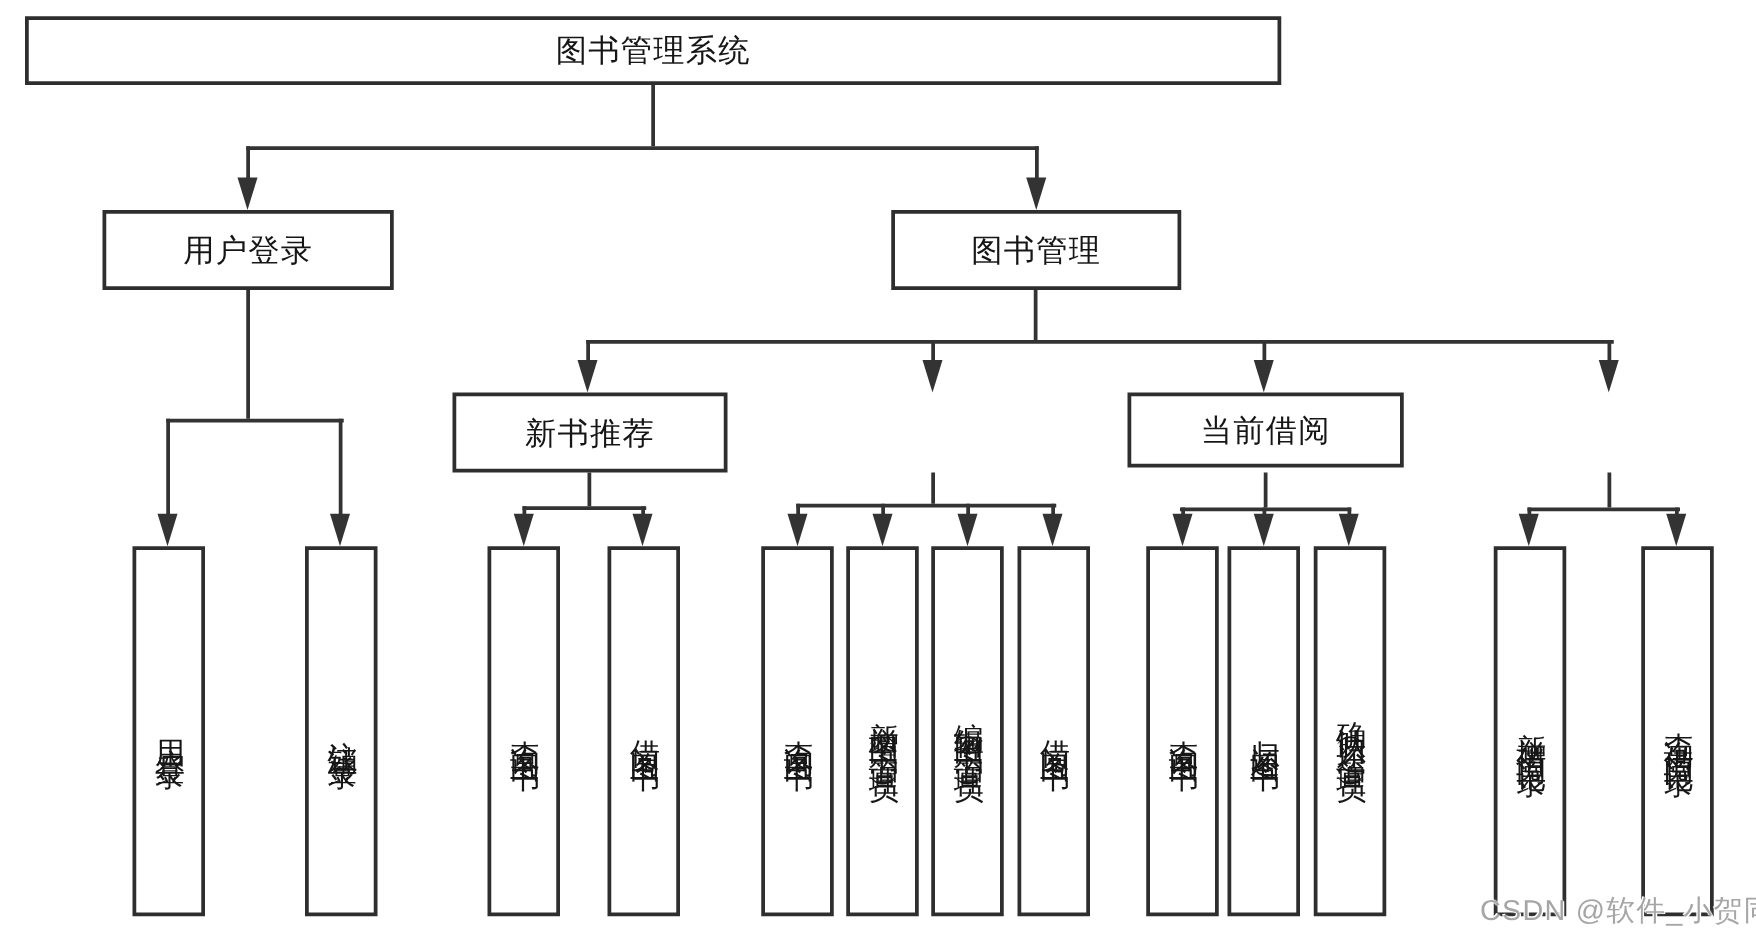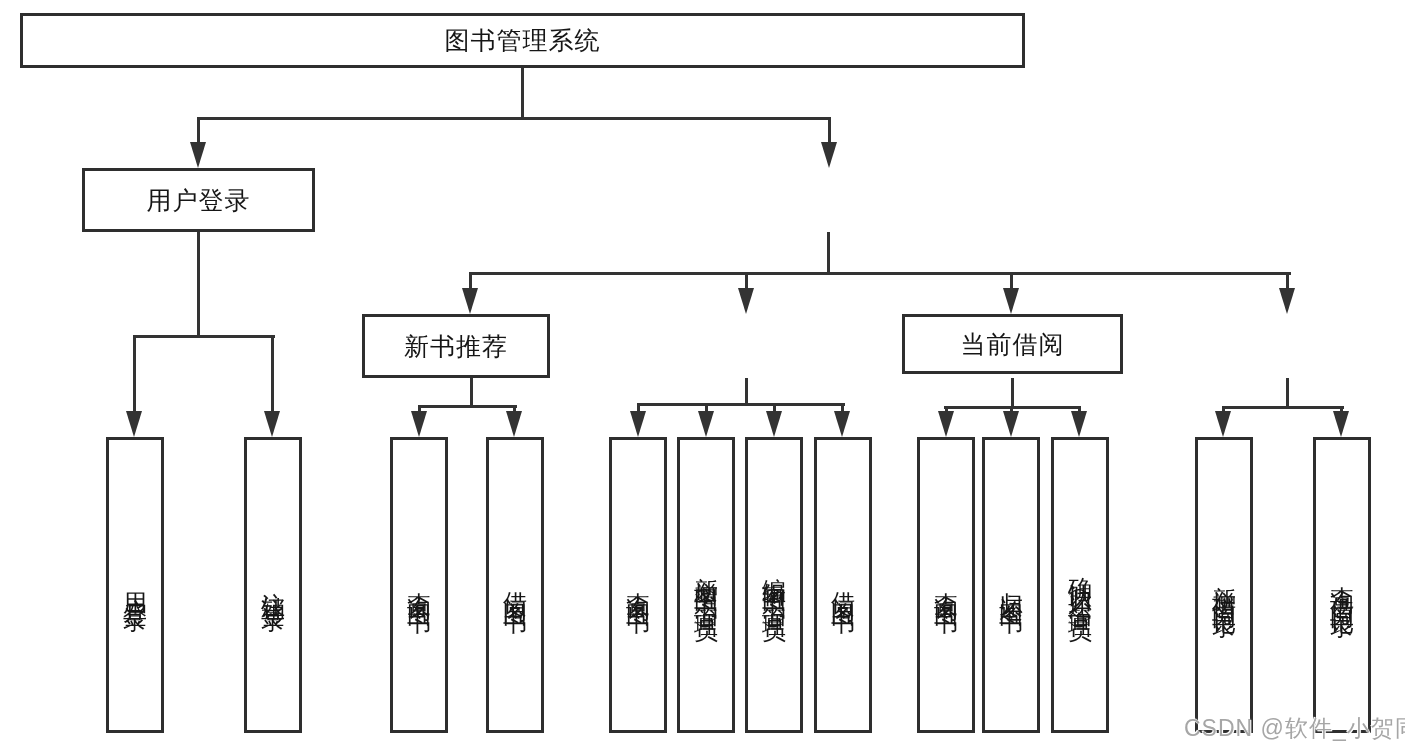--- a/index.html
+++ b/index.html
@@ -49,40 +49,43 @@
   <div class="lv" style="left:521px;top:68px;height:49px"></div>
   <div class="lh" style="left:197px;top:117px;width:634px"></div>
   <div class="lv" style="left:197px;top:117px;height:27px"></div>
   <div class="arr" style="left:190px;top:142px"></div>
   <div class="lv" style="left:828px;top:117px;height:27px"></div>
   <div class="arr" style="left:821px;top:142px"></div>
 
   <div class="hbox" style="left:82px;top:168px;width:233px;height:64px">
     <span>用户登录</span>
   </div>
+  <div class="hbox" style="left:713px;top:168px;width:232px;height:64px">
+    <span>图书管理</span>
+  </div>
 
   <div class="lv" style="left:197px;top:232px;height:103px"></div>
   <div class="lh" style="left:133px;top:335px;width:142px"></div>
   <div class="lv" style="left:133px;top:335px;height:78px"></div>
   <div class="arr" style="left:126px;top:411px"></div>
   <div class="lv" style="left:271px;top:335px;height:78px"></div>
   <div class="arr" style="left:264px;top:411px"></div>
 
   <div class="lv" style="left:827px;top:232px;height:40px"></div>
   <div class="lh" style="left:469px;top:272px;width:822px"></div>
   <div class="lv" style="left:469px;top:272px;height:18px"></div>
   <div class="arr" style="left:462px;top:288px"></div>
   <div class="lv" style="left:745px;top:272px;height:18px"></div>
   <div class="arr" style="left:738px;top:288px"></div>
   <div class="lv" style="left:1010px;top:272px;height:18px"></div>
   <div class="arr" style="left:1003px;top:288px"></div>
   <div class="lv" style="left:1286px;top:272px;height:18px"></div>
   <div class="arr" style="left:1279px;top:288px"></div>
 
-  <div class="hbox" style="left:362px;top:314px;width:188px;height:64px">
+  <div class="hbox" style="left:362px;top:314px;width:220px;height:64px">
     <span>新书推荐</span>
   </div>
   <div class="hbox" style="left:902px;top:314px;width:221px;height:60px">
     <span>当前借阅</span>
   </div>
 
   <div class="lv" style="left:470px;top:378px;height:27px"></div>
   <div class="lh" style="left:418px;top:405px;width:99px"></div>
   <div class="lv" style="left:418px;top:405px;height:10px"></div>
   <div class="arr" style="left:411px;top:411px"></div>

